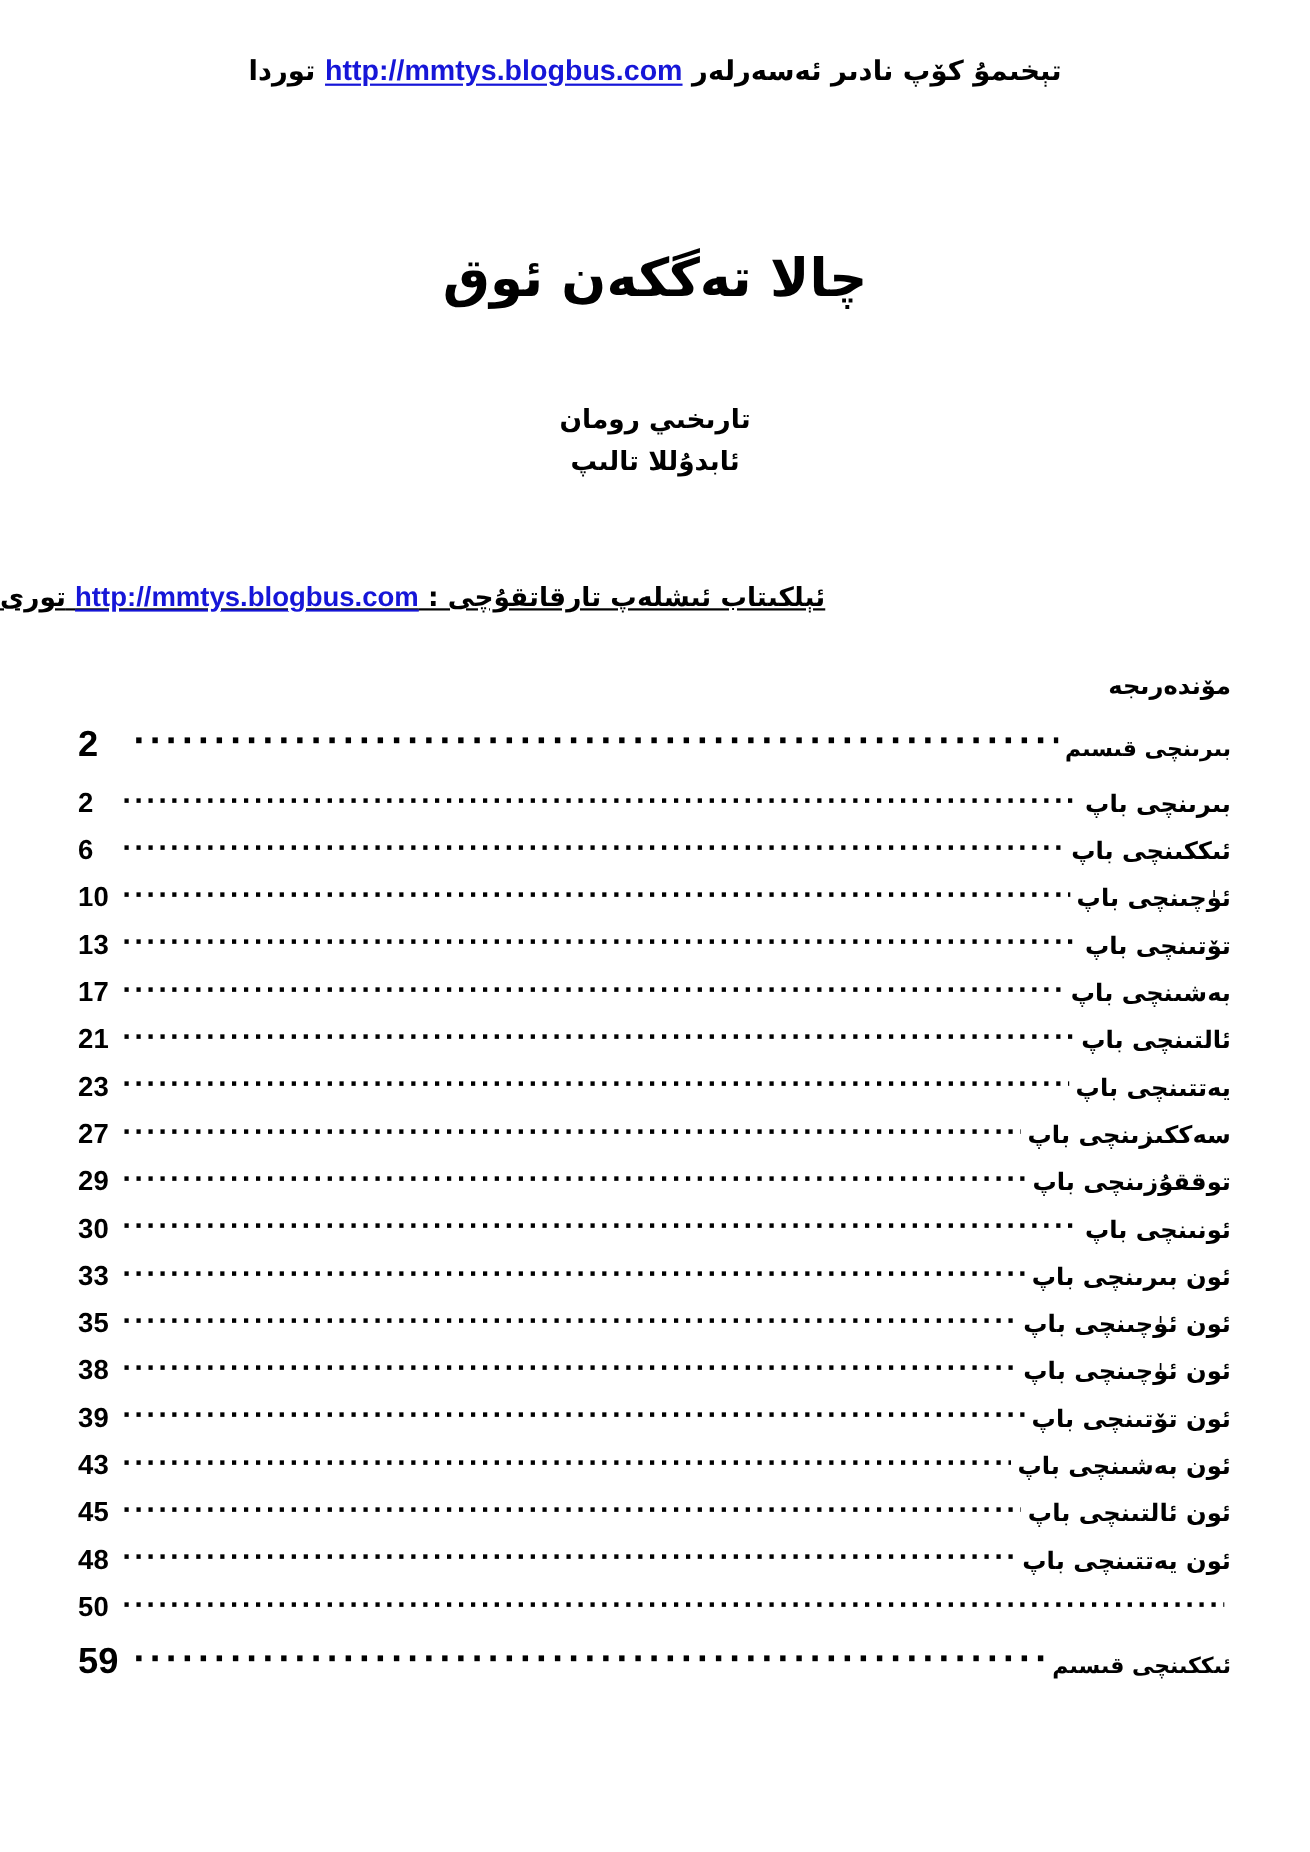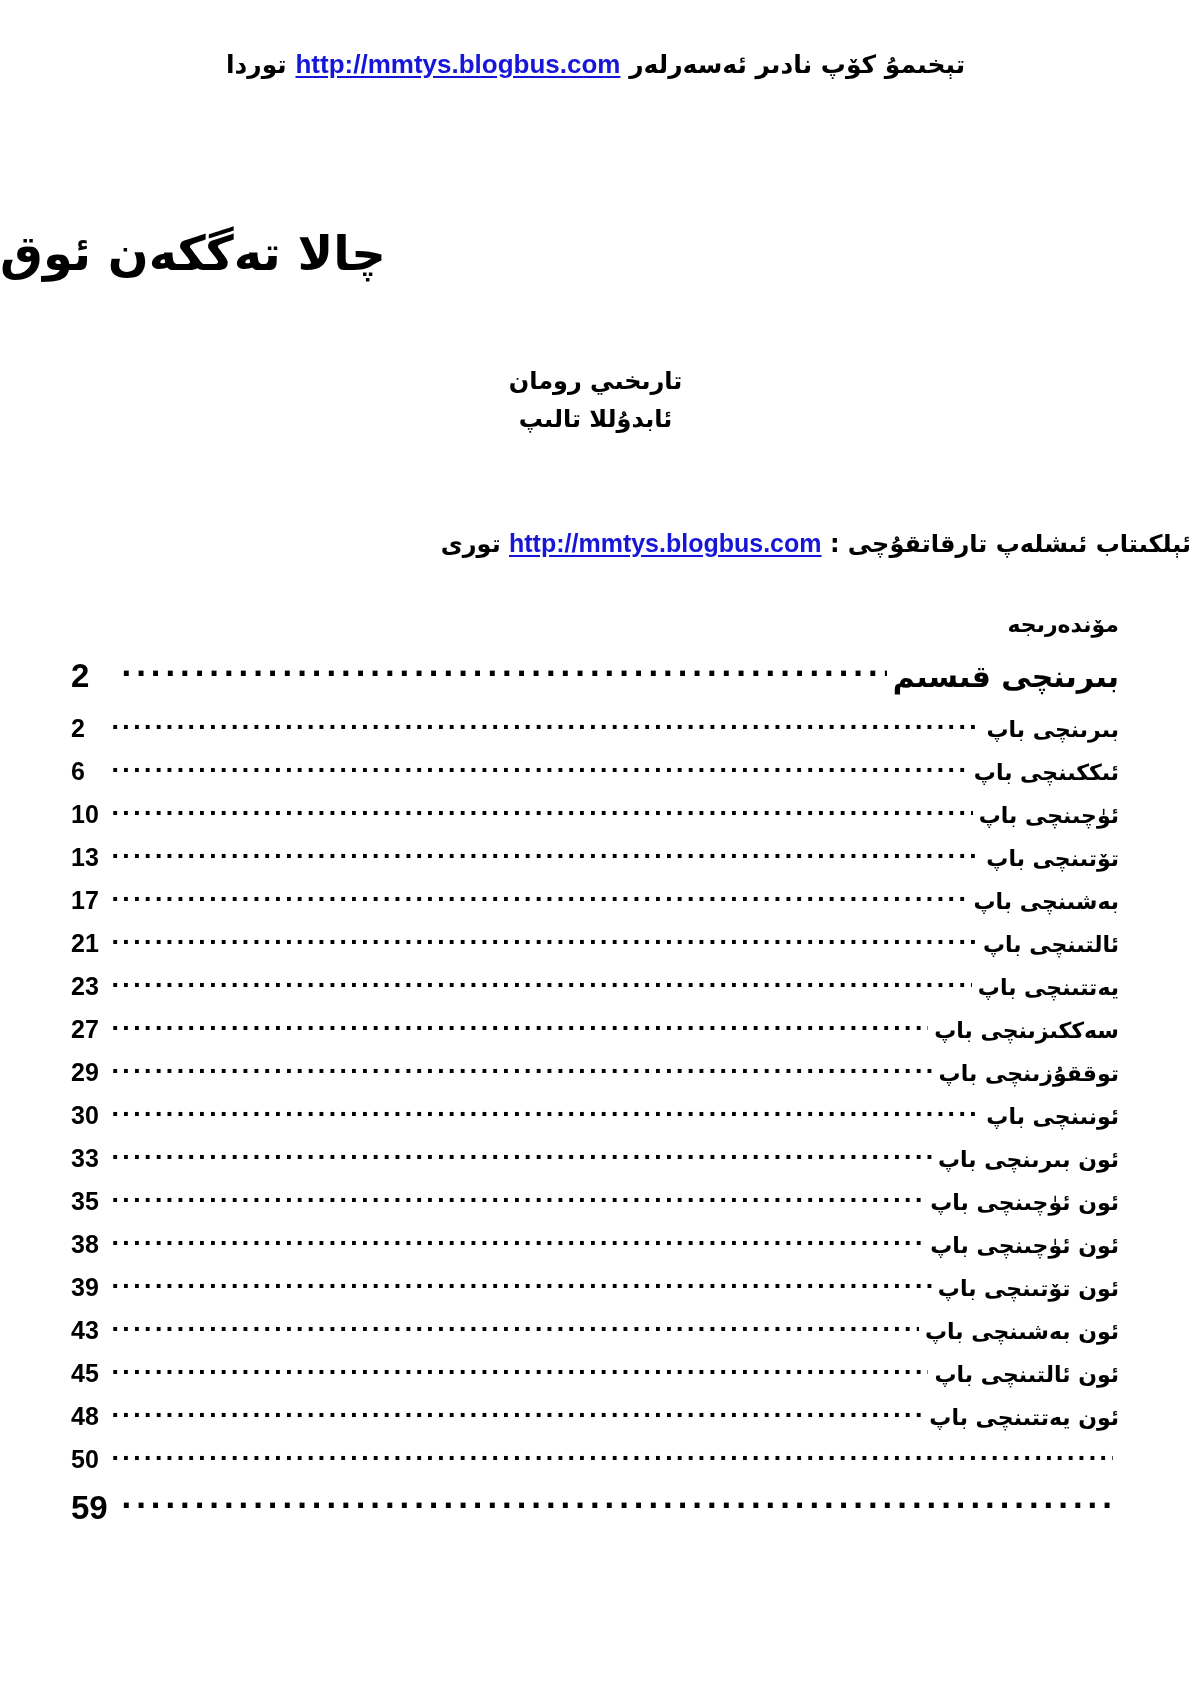--- a/index.html
+++ b/index.html
@@ -50,21 +50,21 @@
   .header-line .link {
     font-size: 26px;
   }
 
   
   .book-title {
     position: absolute;
     top: 222px;
     left: 0;
     right: 0;
-    text-align: left;
+    text-align: center;
     direction: rtl;
     font-weight: bold;
     font-size: 48px;
     line-height: 62px;
     letter-spacing: 1px;
   }
 
   
   .meta-block {
     position: absolute;
@@ -78,26 +78,27 @@
     line-height: 38px;
   }
   .meta-block div { white-space: nowrap; }
 
   
   .distrib-line {
     position: absolute;
     top: 524px;
     left: 0;
     right: 0;
-    text-align: right;
+    text-align: left;
     direction: rtl;
     font-weight: bold;
     font-size: 24px;
     line-height: 38px;
     white-space: nowrap;
+    text-decoration: underline;
   }
   .distrib-line .link { font-size: 25px; }
 
   
   .toc-heading {
     position: absolute;
     top: 610px;
     right: 72px;
     width: 940px;
     direction: rtl;
@@ -147,21 +148,21 @@
     unicode-bidi: embed;
     font-family: "Liberation Sans", sans-serif;
     font-size: 25px;
     line-height: 40px;
     min-width: 34px;
     text-align: left;
   }
 
   
   .toc-row.part .label {
-    font-size: 30px;
+    font-size: 20px;
     line-height: 52px;
   }
   .toc-row.part .leader {
     font-size: 28px;
     line-height: 52px;
     letter-spacing: 4px;
     top: -4px;
   }
   .toc-row.part .page-num {
     font-size: 33px;
@@ -285,18 +286,19 @@
       <div class="toc-row">
         <span class="label">ئون يەتتىنچى باپ</span>
         <span class="leader">································································································································································</span>
         <span class="page-num">48</span>
       </div>
       <div class="toc-row">
         <span class="leader">································································································································································</span>
         <span class="page-num">50</span>
       </div>
       <div class="toc-row part">
+        <span class="label">ئىككىنچى قىسىم</span>
         <span class="leader">································································································································································</span>
         <span class="page-num">59</span>
       </div>
     </div>
 
 </div>
 
 </body></html>

